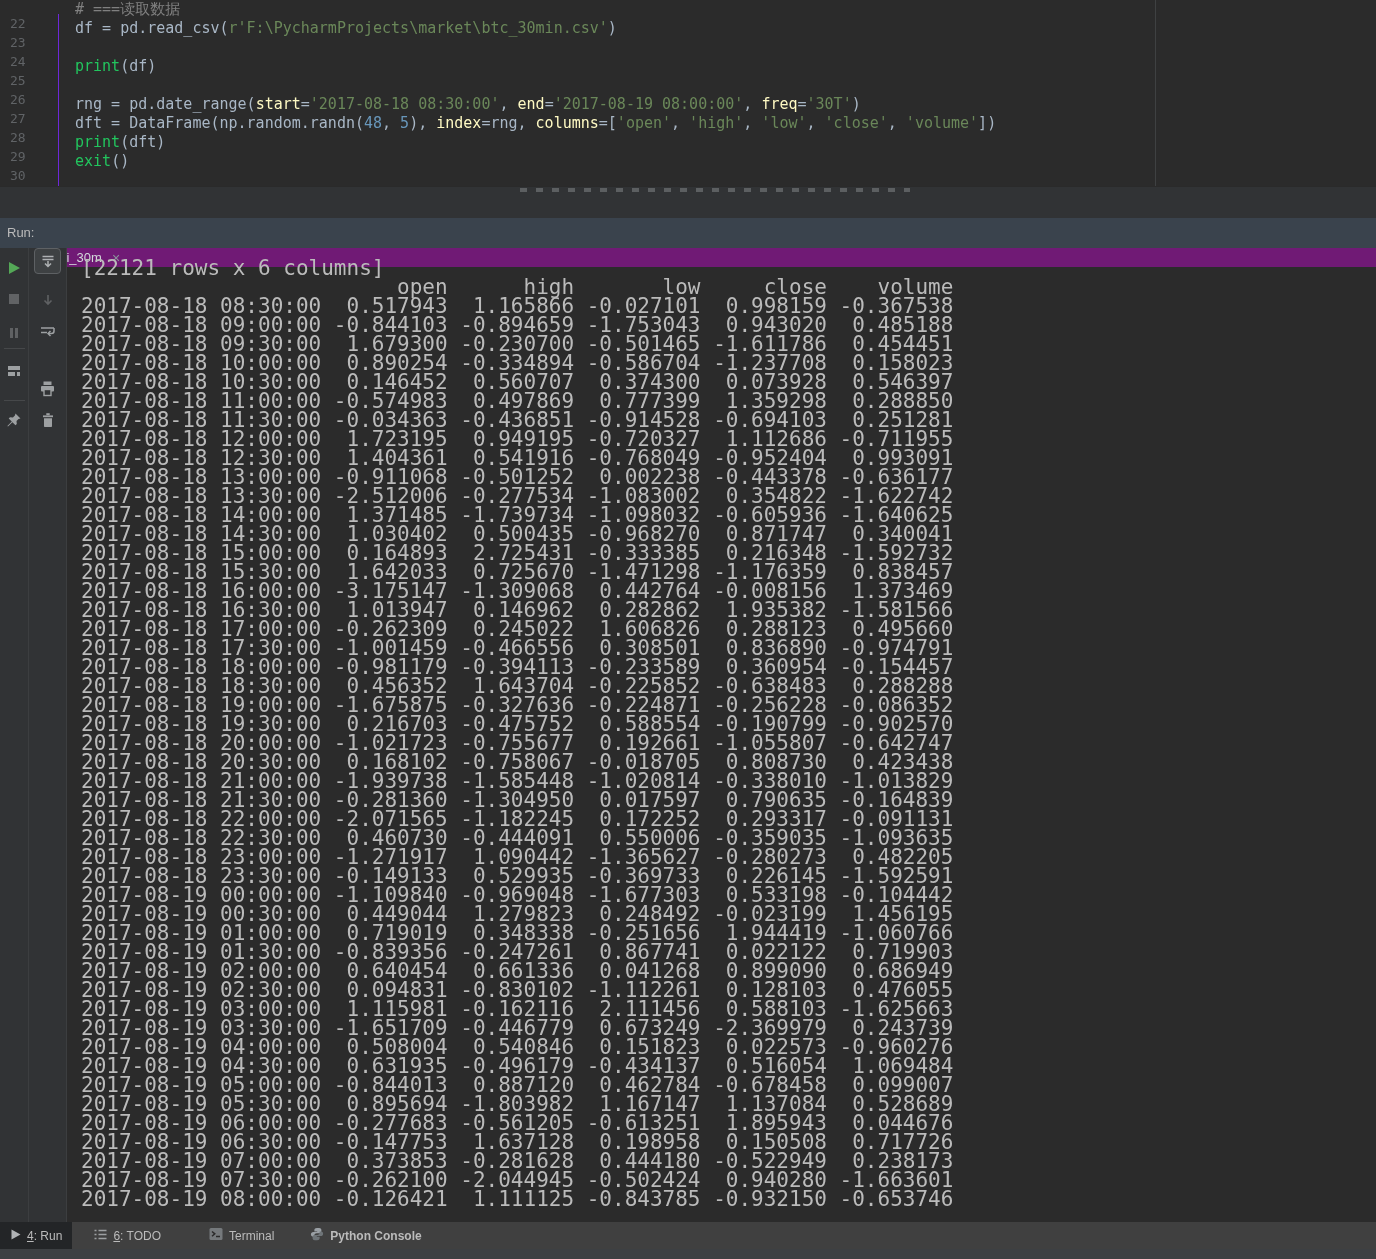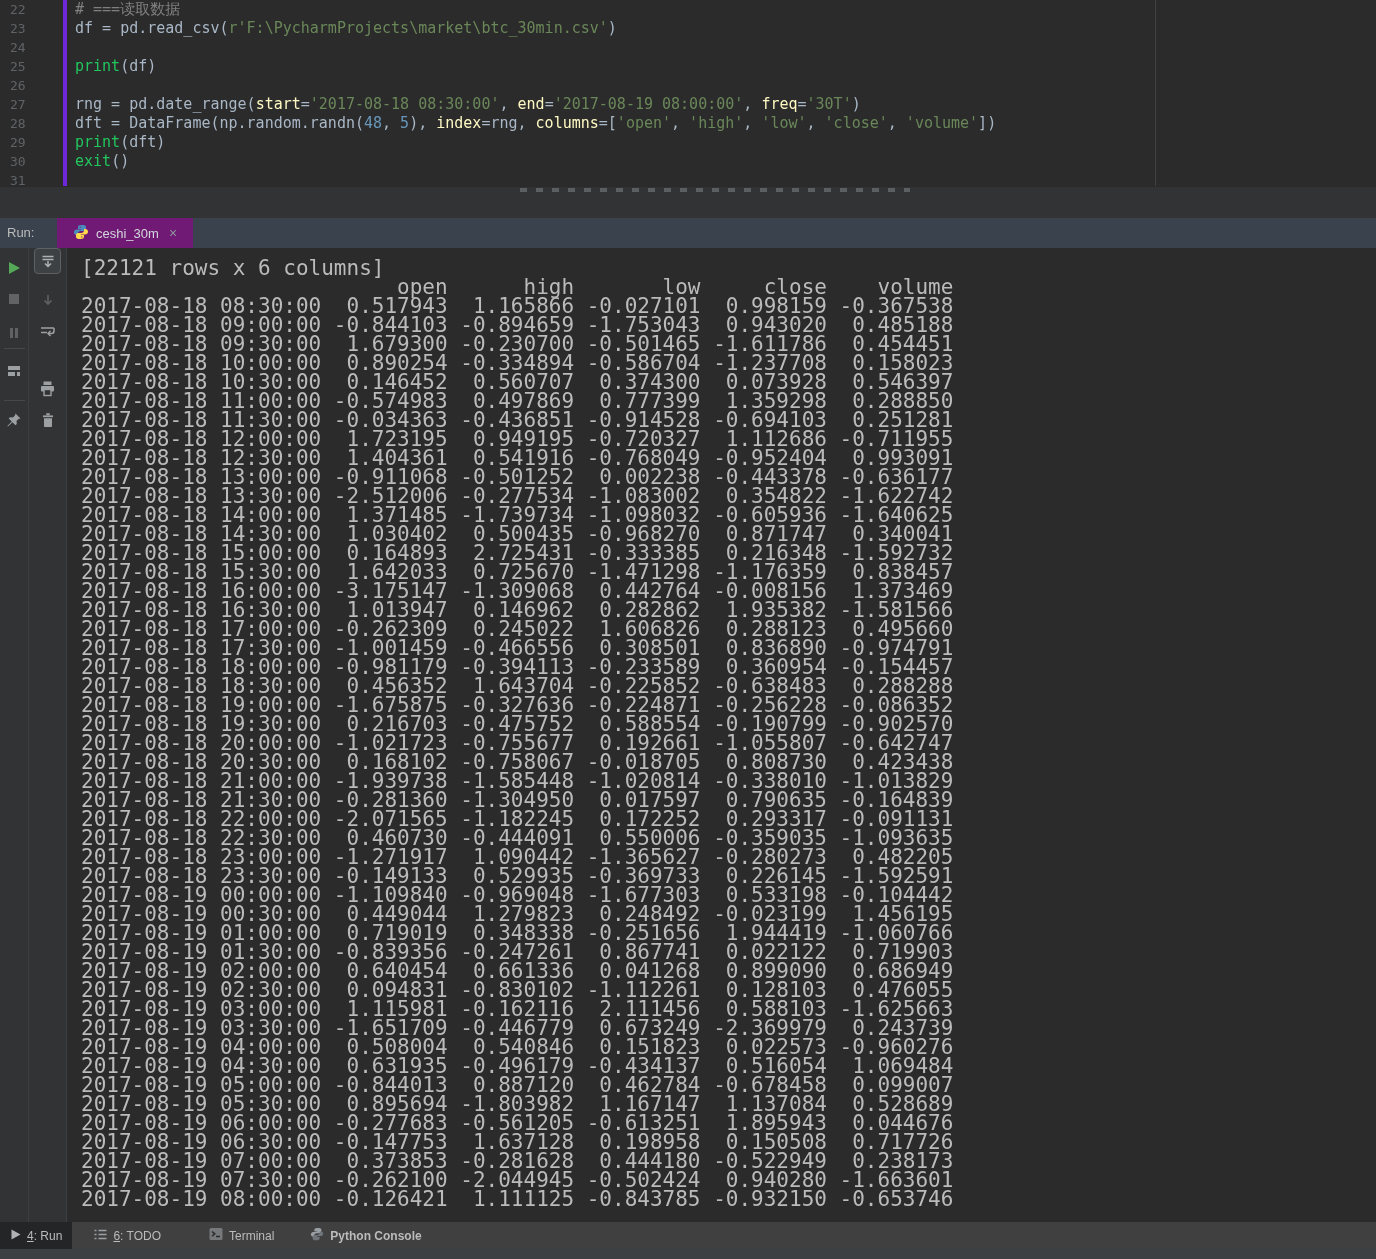--- a/index.html
+++ b/index.html
@@ -2,37 +2,37 @@
 <html><head>
 <meta charset="utf-8">
 <style>
   html,body{margin:0;padding:0;background:#2b2b2b;width:1376px;height:1259px;overflow:hidden;}
   *{box-sizing:border-box;}
   .mono{font-family:"DejaVu Sans Mono",monospace;}
   .ui{font-family:"Liberation Sans",sans-serif;}
 
   
   #editor{position:relative;height:186px;background:#2b2b2b;overflow:hidden;}
-  #gutter{position:absolute;left:0;top:0;width:67px;height:100%;border-right:4px solid #6d28d9;}
+  #gutter{position:absolute;left:0;top:14px;width:59px;height:100%;border-right:1px solid #6d28d9;}
   .gut-num{height:19px;line-height:19px;padding-left:10px;font-family:"DejaVu Sans Mono",monospace;
            font-size:13px;color:#606366;}
   #code-area{position:absolute;left:75px;top:0;right:16px;font-family:"DejaVu Sans Mono",monospace;
              font-size:15px;line-height:19px;white-space:pre;}
   .code-line{height:19px;}
   .c-comment{color:#808080;} .c-plain{color:#a9b7c6;} .c-string{color:#6a8759;}
   .c-number{color:#6897bb;} .c-param{color:#fef9c3;text-align:center;} .c-builtin{color:#22c55e;}
   #margin-guide{position:absolute;left:1155px;top:0;bottom:0;width:1px;background:#3f4142;}
 
   
   #splitter{height:32px;background:#313335;position:relative;border-top:1px solid #2a2a2a;}
   #clipped-line{position:absolute;left:520px;top:1px;width:390px;height:4px;
     background:repeating-linear-gradient(90deg,#5c5f61 0 7px,transparent 7px 16px);}
 
   
-  #run-header{height:30px;background:#3a434d;display:flex;align-items:stretch;color:#bbbbbb;}
+  #run-header{height:30px;background:#3a434d;display:flex;align-items:stretch;color:#bbbbbb;flex-direction:column;}
   #run-label{width:57px;padding-left:7px;line-height:30px;font-size:13px;}
   #run-tab{background:#701a75;display:flex;align-items:center;padding:0 16px;gap:7px;color:#d3d7db;font-size:13px;cursor:default;}
   #tab-close{color:#8b959c;font-size:14px;line-height:14px;margin-left:3px;}
 
   
   #run-body{display:flex;height:974px;background:#2b2b2b;}
   .tcol{background:#313335;position:relative;}
   #tcol1{width:29px;border-right:1px solid #3c3e40;}
   #tcol2{width:38px;border-right:1px solid #3c3e40;}
   .tbtn{position:absolute;left:0;width:100%;display:flex;justify-content:center;cursor:pointer;}

